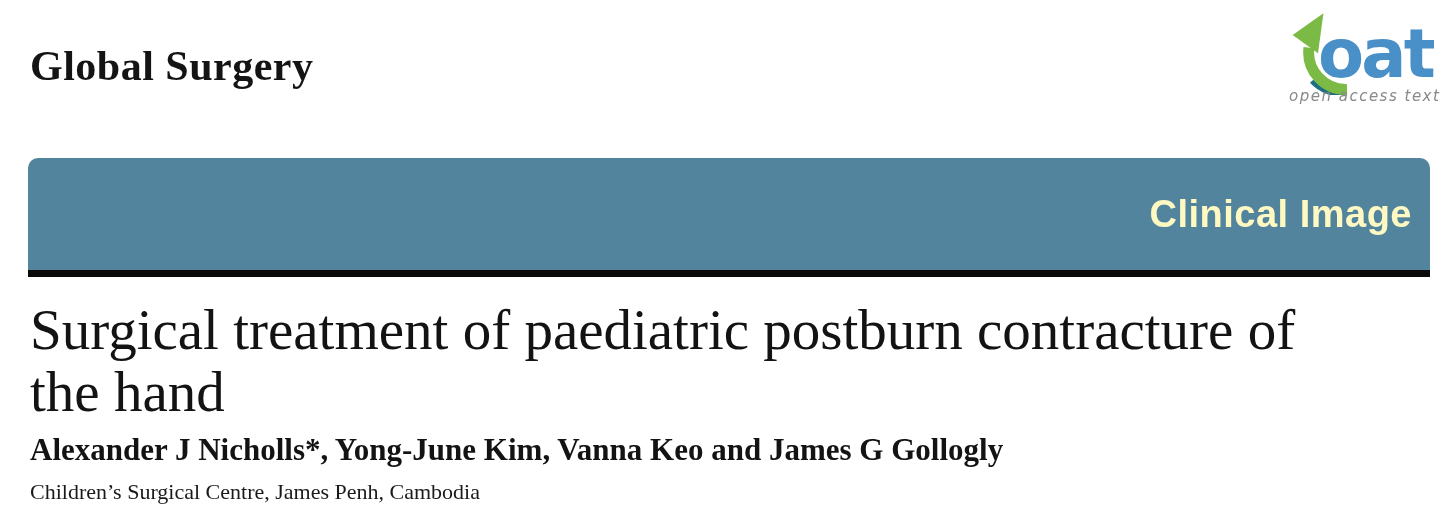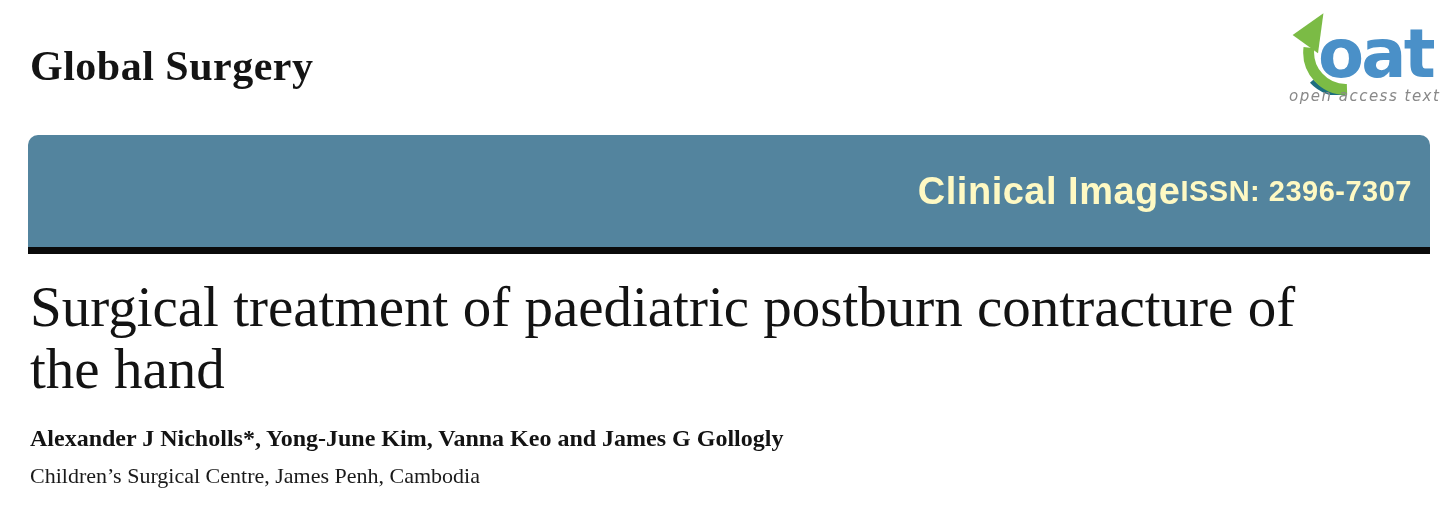--- a/index.html
+++ b/index.html
@@ -10,21 +10,21 @@
     position: relative;
     overflow: hidden;
     font-family: "Liberation Serif", serif;
     color: #111111;
   }
   .page { width: 100%; height: 100%; position: relative; }
 
   
   .masthead {
     position: relative;
-    height: 135px;
+    height: 158px;
   }
   .journal-name {
     position: absolute;
     left: 30px;
     top: 42px;
     font-family: "Liberation Serif", serif;
     font-weight: 700;
     font-size: 42px;
     letter-spacing: 0.5px;
     color: #141414;
@@ -87,24 +87,24 @@
   .article-title {
     margin-top: 22px;
     max-width: 1330px;
     font-family: "Liberation Serif", serif;
     font-weight: 400;
     font-size: 57px;
     line-height: 1.08;
     color: #131313;
   }
   .authors {
-    margin-top: 26px;
+    margin-top: 10px;
     font-family: "Liberation Serif", serif;
     font-weight: 700;
-    font-size: 24px;
+    font-size: 31px;
     color: #131313;
   }
   .affiliation {
     margin-top: 11px;
     font-family: "Liberation Serif", serif;
     font-weight: 400;
     font-size: 22px;
     color: #1a1a1a;
   }
 </style>
@@ -126,21 +126,20 @@
         <polygon points="38,10 4,34 32,54" fill="var(--logo-green, #7bbb45)"></polygon>
 
         <text x="32" y="80" font-size="74" class="logo-text-svg">oat</text>
       </svg>
       <div class="logo-tagline">open access text</div>
     </div>
   </header>
 
   <div class="banner">
     <span class="article-type">Clinical Image</span>
-    <span class="issn">ISSN: 2396-7307</span>
   </div>
   <div class="black-rule"></div>
 
   <main class="article-head">
     <h2 class="article-title">Surgical treatment of paediatric postburn contracture of the hand</h2>
     <p class="authors">Alexander J Nicholls*, Yong-June Kim, Vanna Keo and James G Gollogly</p>
     <p class="affiliation">Children’s Surgical Centre, James Penh, Cambodia</p>
   </main>
 
 </div>

